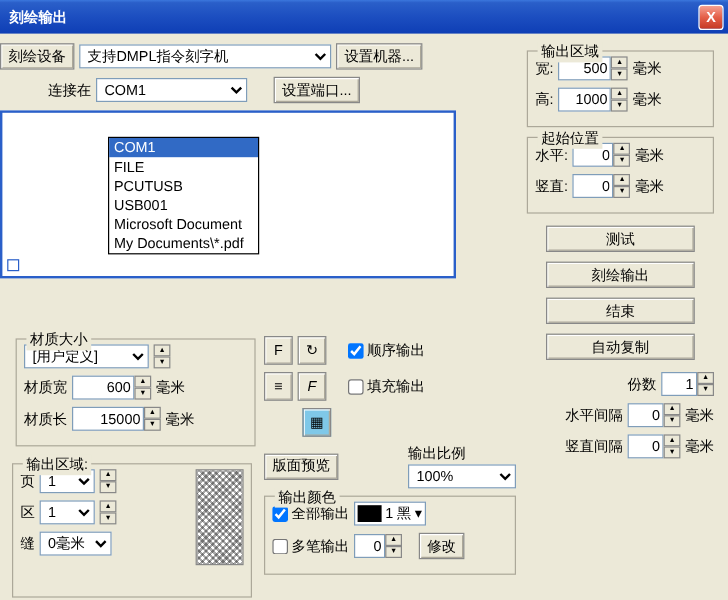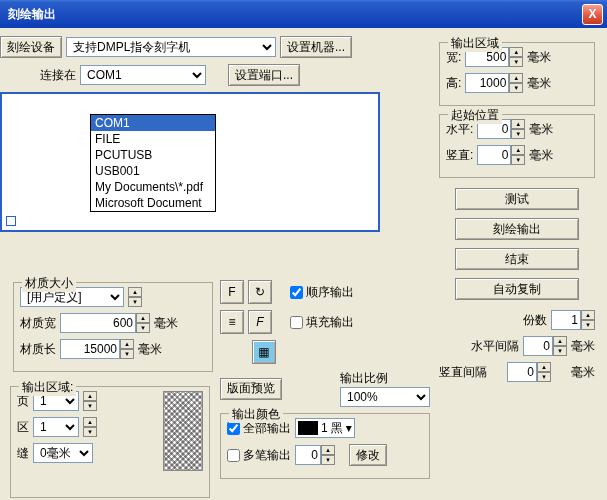--- a/index.html
+++ b/index.html
@@ -55,22 +55,22 @@
 
   <div class="preview">
     <div class="sq"></div>
   </div>
 
   <div class="dropdown">
     <div class="sel">COM1</div>
     <div>FILE</div>
     <div>PCUTUSB</div>
     <div>USB001</div>
+    <div>Microsoft Document </div>
     <div>My Documents\*.pdf</div>
-    <div>Microsoft Document </div>
   </div>
 
   <div class="rightcol">
     <div class="fieldset">
       <span class="legend">输出区域</span>
       <div class="row">
           <span class="lbl">宽:</span>
           <div class="spinbox">
             <input type="text" value="500" style="">
             <div class="spinbtns">
@@ -137,21 +137,21 @@
         <span class="lbl">水平间隔</span>
         <div class="spinbox">
           <input style="width: 30px;" type="text" value="0">
           <div class="spinbtns">
             <div>▴</div>
             <div>▾</div>
           </div>
         </div>
         <span>毫米</span>
       </div>
-    <div class="row" style="justify-content:space-between">
+    <div class="row" style="justify-content:flex-end">
         <span class="lbl">竖直间隔</span>
         <div class="spinbox">
           <input style="width: 30px;" type="text" value="0">
           <div class="spinbtns">
             <div>▴</div>
             <div>▾</div>
           </div>
         </div>
         <span>毫米</span>
       </div>
@@ -162,21 +162,21 @@
     <div class="row">
         <select style="width:104px"><option>[用户定义]</option></select>
         <div class="spinbtns" style="height:20px">
           <div>▴</div>
           <div>▾</div>
         </div>
       </div>
     <div class="row">
         <span class="lbl">材质宽</span>
         <div class="spinbox">
-          <input style="width: 76px;" type="text" value="600">
+          <input style="width: 52px;" type="text" value="600">
           <div class="spinbtns">
             <div>▴</div>
             <div>▾</div>
           </div>
         </div>
         <span>毫米</span>
       </div>
     <div class="row">
         <span class="lbl">材质长</span>
         <div class="spinbox">

